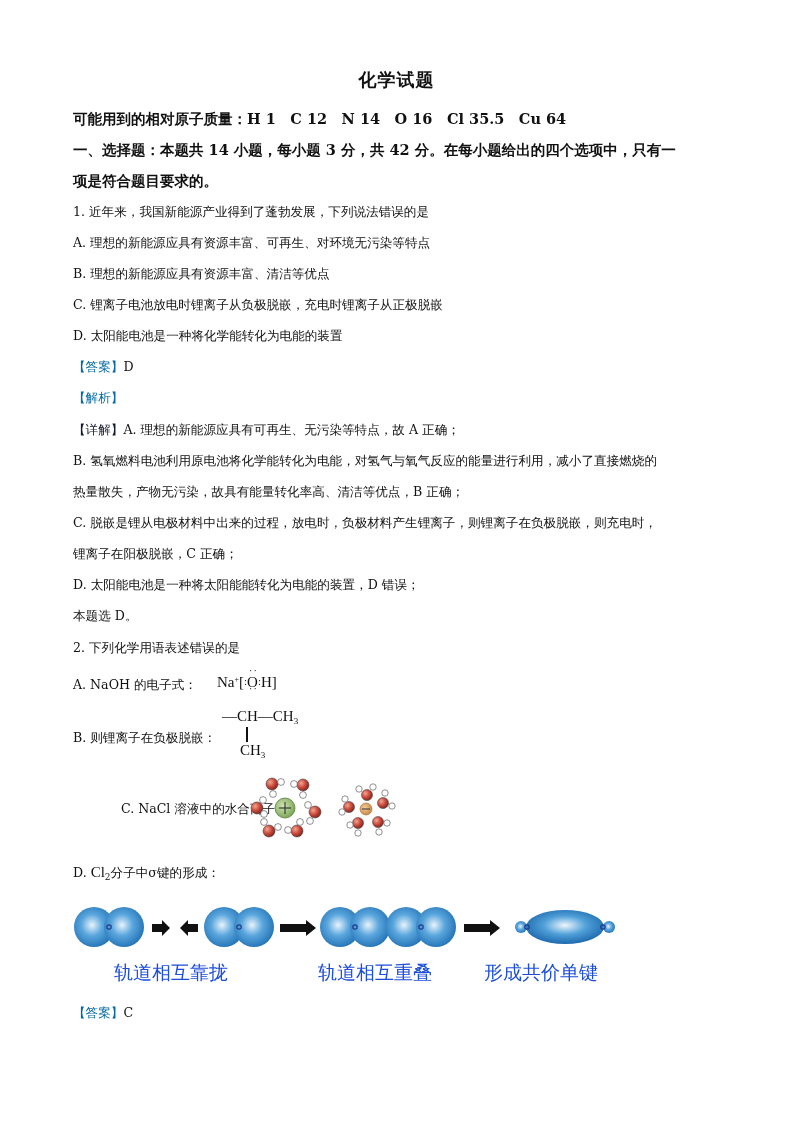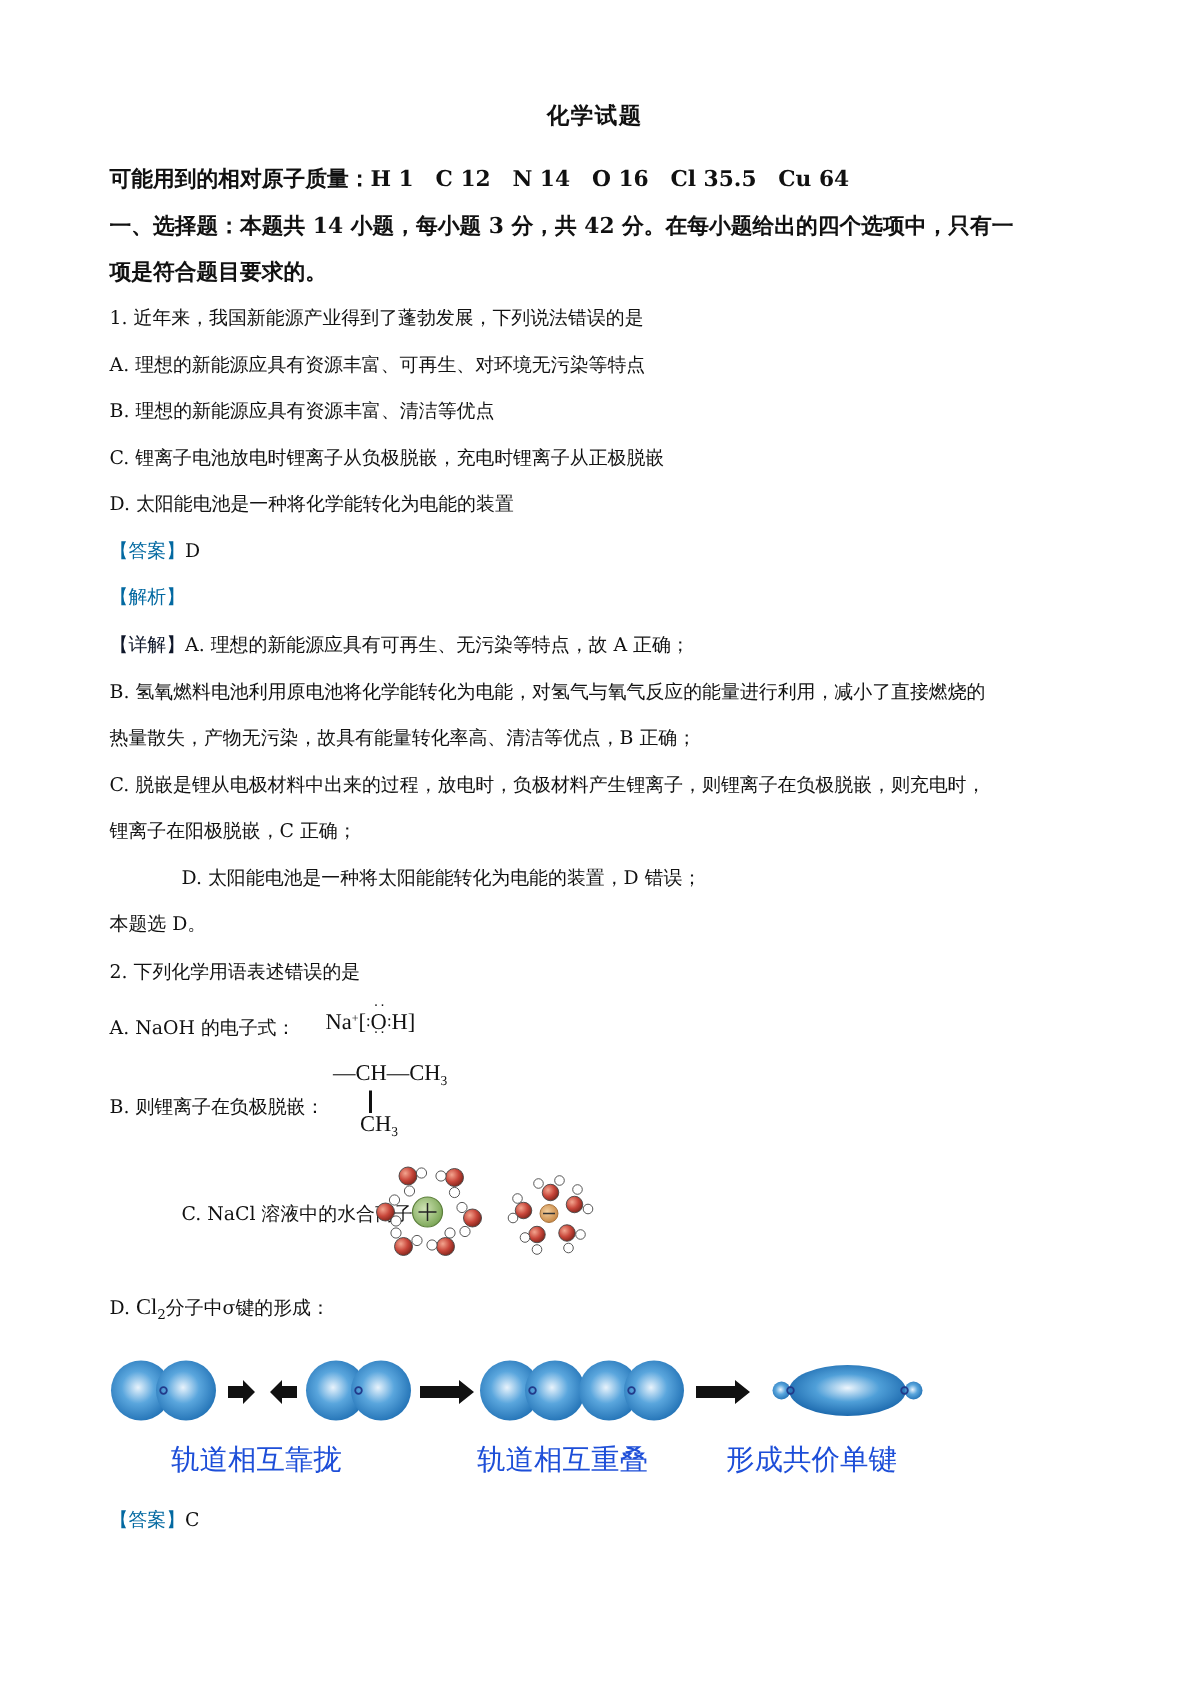--- a/index.html
+++ b/index.html
@@ -1,19 +1,19 @@
 <!DOCTYPE html>
 <html><head>
   <meta charset="utf-8">
   <style>
     html, body { margin: 0; padding: 0; background: #ffffff; }
     body { width: 793px; height: 1122px; position: relative; overflow: hidden;
            font-family: "DejaVu Serif", "Liberation Serif", serif; color: #111; }
     .abs { position: absolute; white-space: nowrap; }
-    .title { left: 0; width: 793px; top: 68px; text-align: center; font-size: 15px; font-weight: bold; letter-spacing: 1px; }
+    .title { left: 0; width: 793px; top: 68px; text-align: center; font-size: 18px; font-weight: bold; letter-spacing: 1px; }
     .bold { font-weight: bold; font-size: 14.5px; }
     .line { font-size: 12.6px; }
     .tag { color: #0369a1; }
     .tag-dark { color: #0f172a; }
     .sub { font-size: 9px; vertical-align: -3px; }
     .sup { font-size: 8px; vertical-align: 5px; }
     .formula { font-family: "Liberation Serif", serif; font-size: 15px; }
     .dia-label { font-family: "DejaVu Sans", sans-serif; font-size: 19px; color: #1d4ed8; }
     svg { position: absolute; overflow: visible; }
   </style>
@@ -38,21 +38,21 @@
 </div>
 <div class="abs line tag" style="left:73px; top:390px;">【解析】</div>
 
 <div class="abs line" style="left:73px; top:422px;">
   <span class="tag-dark">【详解】</span><span>A. 理想的新能源应具有可再生、无污染等特点，故 A 正确；</span>
 </div>
 <div class="abs line" style="left:73px; top:453px;">B. 氢氧燃料电池利用原电池将化学能转化为电能，对氢气与氧气反应的能量进行利用，减小了直接燃烧的</div>
 <div class="abs line" style="left:73px; top:484px;">热量散失，产物无污染，故具有能量转化率高、清洁等优点，B 正确；</div>
 <div class="abs line" style="left:73px; top:515px;">C. 脱嵌是锂从电极材料中出来的过程，放电时，负极材料产生锂离子，则锂离子在负极脱嵌，则充电时，</div>
 <div class="abs line" style="left:73px; top:546px;">锂离子在阳极脱嵌，C 正确；</div>
-<div class="abs line" style="left:73px; top:577px;margin-left:48px;">D. 太阳能电池是一种将太阳能能转化为电能的装置，D 错误；</div>
+<div class="abs line" style="left:73px; top:577px;">D. 太阳能电池是一种将太阳能能转化为电能的装置，D 错误；</div>
 <div class="abs line" style="left:73px; top:608px;text-align:center;">本题选 D。</div>
 
 <div class="abs line" style="left:73px; top:640px;">2. 下列化学用语表述错误的是</div>
 
 <div class="abs line" style="left:73px; top:677px;">A. NaOH 的电子式：</div>
 <div class="abs formula" style="left:217px; top:674px;">
   <span>Na</span><span class="sup">+</span><span>[</span><span style="font-size:11px; vertical-align:2px;">:</span><span style="position:relative;"><span>O</span><span style="position:absolute; left:2px; top:-9px; font-size:10px; letter-spacing:1px;">··</span><span style="position:absolute; left:2px; top:9px; font-size:10px; letter-spacing:1px;">··</span></span><span style="font-size:11px; vertical-align:2px;">:</span><span>H</span><span>]</span>
 </div>
 
 <div class="abs line" style="left:73px; top:730px;">B. 则锂离子在负极脱嵌：</div>

